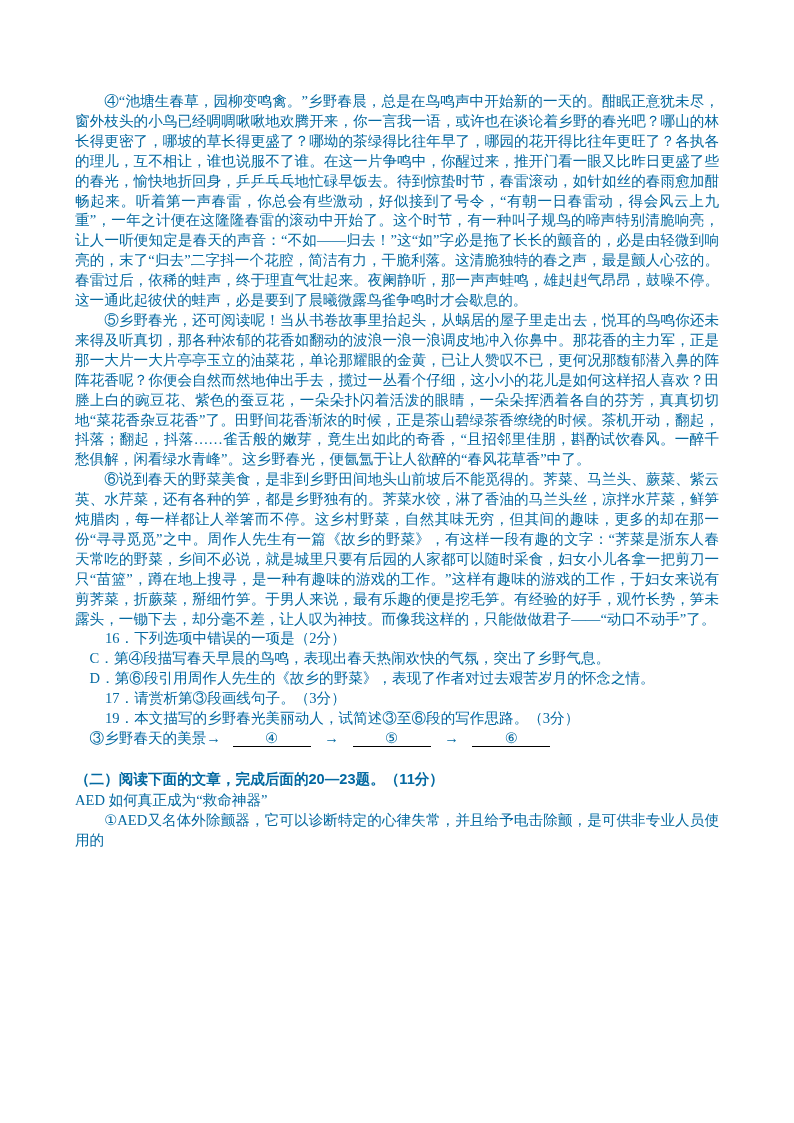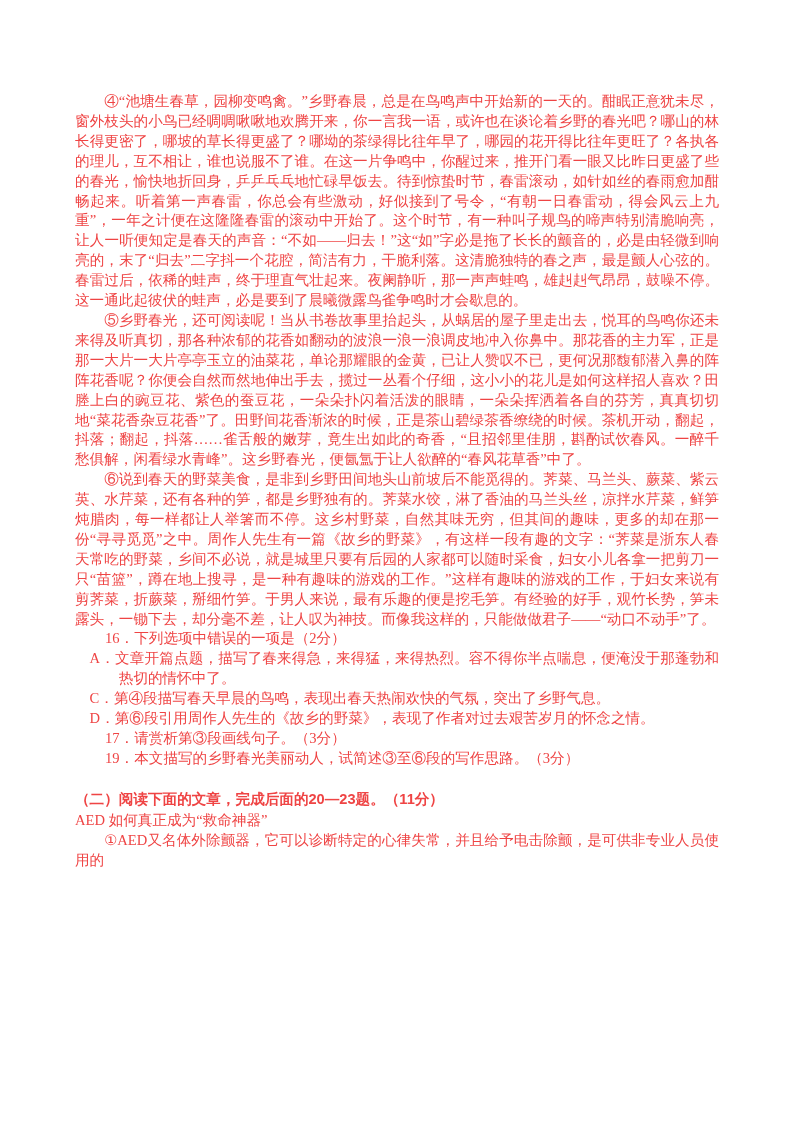--- a/index.html
+++ b/index.html
@@ -14,21 +14,21 @@
     position: relative;
     width: 794px;
     height: 1123px;
     background: #ffffff;
     overflow: hidden;
   }
   .content {
     padding: 92px 75px 0 75px;
     font-size: 14.6px;
     line-height: 19.9px;
-    color: #ef4444;
+    color: #0369a1;
   }
   p { margin: 0; text-align: justify; }
   .para { text-indent: 2em; }
   .q-stem { text-indent: 0; margin-left: 30px; }
   .option {
     padding-left: 3em;
     text-indent: -2em;
   }
   .quote { text-indent: 2em; }
   .flow {
@@ -57,27 +57,34 @@
 <body>
 
 <div class="page">
   <div class="content">
 
     <p class="para">④“池塘生春草，园柳变鸣禽。”乡野春晨，总是在鸟鸣声中开始新的一天的。酣眠正意犹未尽，窗外枝头的小鸟已经啁啁啾啾地欢腾开来，你一言我一语，或许也在谈论着乡野的春光吧？哪山的林长得更密了，哪坡的草长得更盛了？哪坳的茶绿得比往年早了，哪园的花开得比往年更旺了？各执各的理儿，互不相让，谁也说服不了谁。在这一片争鸣中，你醒过来，推开门看一眼又比昨日更盛了些的春光，愉快地折回身，乒乒乓乓地忙碌早饭去。待到惊蛰时节，春雷滚动，如针如丝的春雨愈加酣畅起来。听着第一声春雷，你总会有些激动，好似接到了号令，“有朝一日春雷动，得会风云上九重”，一年之计便在这隆隆春雷的滚动中开始了。这个时节，有一种叫子规鸟的啼声特别清脆响亮，让人一听便知定是春天的声音：“不如——归去！”这“如”字必是拖了长长的颤音的，必是由轻微到响亮的，末了“归去”二字抖一个花腔，简洁有力，干脆利落。这清脆独特的春之声，最是颤人心弦的。春雷过后，依稀的蛙声，终于理直气壮起来。夜阑静听，那一声声蛙鸣，雄赳赳气昂昂，鼓噪不停。这一通此起彼伏的蛙声，必是要到了晨曦微露鸟雀争鸣时才会歇息的。</p>
     <p class="para">⑤乡野春光，还可阅读呢！当从书卷故事里抬起头，从蜗居的屋子里走出去，悦耳的鸟鸣你还未来得及听真切，那各种浓郁的花香如翻动的波浪一浪一浪调皮地冲入你鼻中。那花香的主力军，正是那一大片一大片亭亭玉立的油菜花，单论那耀眼的金黄，已让人赞叹不已，更何况那馥郁潜入鼻的阵阵花香呢？你便会自然而然地伸出手去，揽过一丛看个仔细，这小小的花儿是如何这样招人喜欢？田塍上白的豌豆花、紫色的蚕豆花，一朵朵扑闪着活泼的眼睛，一朵朵挥洒着各自的芬芳，真真切切地“菜花香杂豆花香”了。田野间花香渐浓的时候，正是茶山碧绿茶香缭绕的时候。茶机开动，翻起，抖落；翻起，抖落……雀舌般的嫩芽，竟生出如此的奇香，“且招邻里佳朋，斟酌试饮春风。一醉千愁俱解，闲看绿水青峰”。这乡野春光，便氤氲于让人欲醉的“春风花草香”中了。</p>
     <p class="para">⑥说到春天的野菜美食，是非到乡野田间地头山前坡后不能觅得的。荠菜、马兰头、蕨菜、紫云英、水芹菜，还有各种的笋，都是乡野独有的。荠菜水饺，淋了香油的马兰头丝，凉拌水芹菜，鲜笋炖腊肉，每一样都让人举箸而不停。这乡村野菜，自然其味无穷，但其间的趣味，更多的却在那一份“寻寻觅觅”之中。周作人先生有一篇《故乡的野菜》，有这样一段有趣的文字：“荠菜是浙东人春天常吃的野菜，乡间不必说，就是城里只要有后园的人家都可以随时采食，妇女小儿各拿一把剪刀一只“苗篮”，蹲在地上搜寻，是一种有趣味的游戏的工作。”这样有趣味的游戏的工作，于妇女来说有剪荠菜，折蕨菜，掰细竹笋。于男人来说，最有乐趣的便是挖毛笋。有经验的好手，观竹长势，笋未露头，一锄下去，却分毫不差，让人叹为神技。而像我这样的，只能做做君子——“动口不动手”了。</p>
 
     <p class="q-stem">16．下列选项中错误的一项是（2分）</p>
-    <p class="option">A．文章开篇点题，描写了春来得急，来得猛，来得热烈。容不得你半点喘息，便淹没于那蓬勃和热切的情怀中了。</p>
     <p class="option">C．第④段描写春天早晨的鸟鸣，表现出春天热闹欢快的气氛，突出了乡野气息。</p>
     <p class="option">D．第⑥段引用周作人先生的《故乡的野菜》，表现了作者对过去艰苦岁月的怀念之情。</p>
 
     <p class="q-stem">17．请赏析第③段画线句子。（3分）</p>
 
     <p class="q-stem">19．本文描写的乡野春光美丽动人，试简述③至⑥段的写作思路。（3分）</p>
+    <p class="flow">
+      <span>③乡野春天的美景→</span>
+      <span class="blank">④</span>
+      <span class="arrow">→</span>
+      <span class="blank">⑤</span>
+      <span class="arrow">→</span>
+      <span class="blank">⑥</span>
+    </p>
 
 
     <p class="section-header">（二）阅读下面的文章，完成后面的20—23题。（11分）</p>
     <p class="article-title">AED 如何真正成为“救命神器”</p>
     <p class="para">①AED又名体外除颤器，它可以诊断特定的心律失常，并且给予电击除颤，是可供非专业人员使用的</p>
 
   </div>
 </div>
 
 </body></html>

